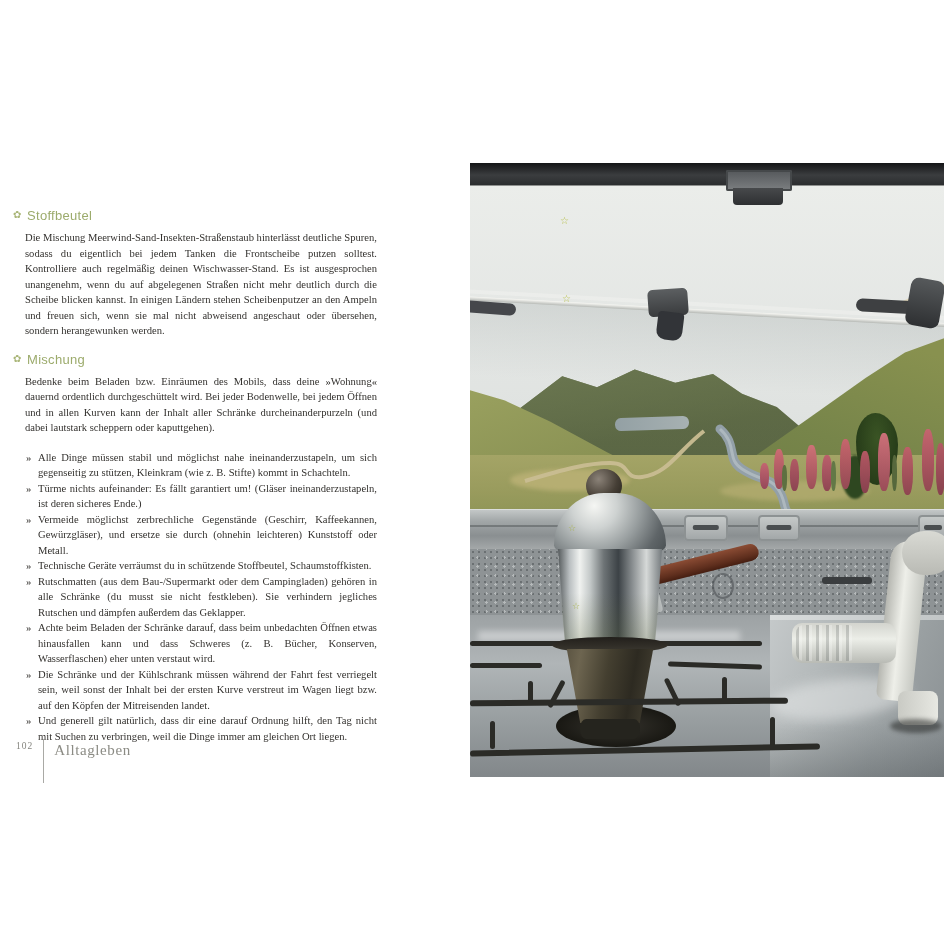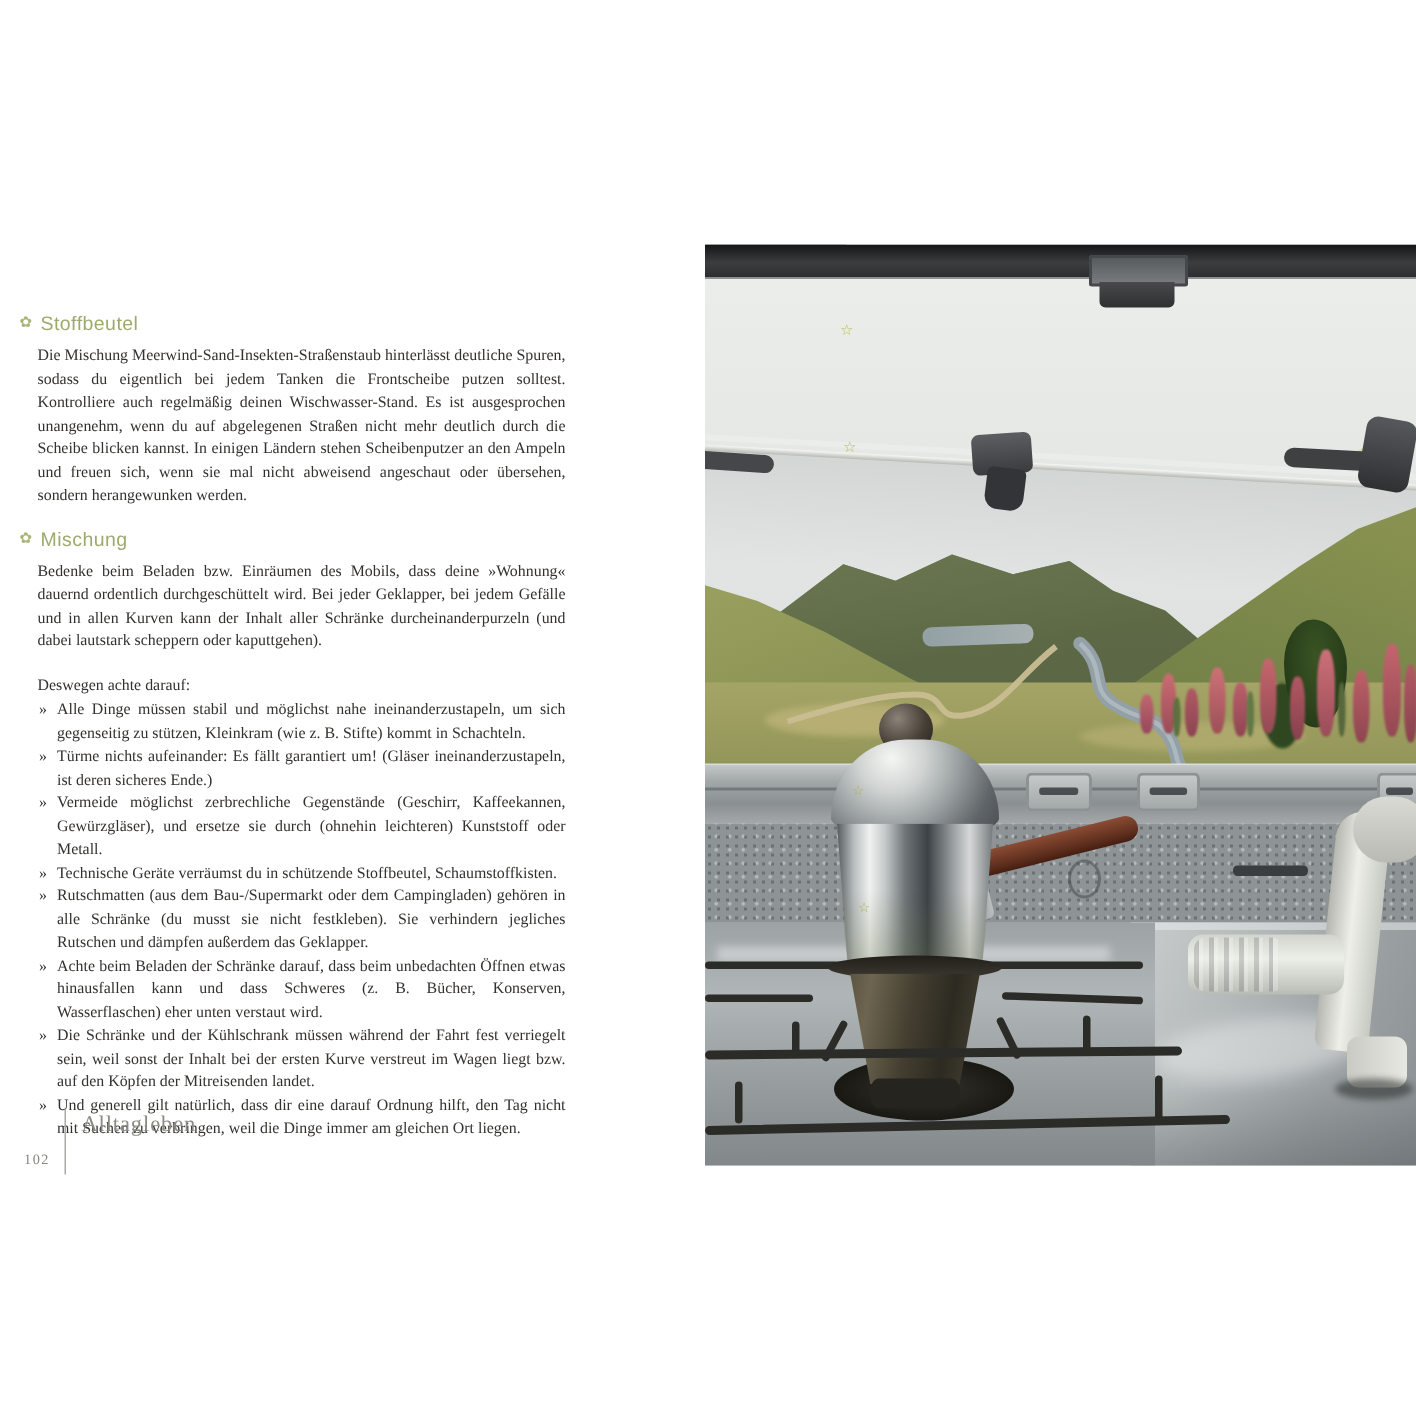--- a/index.html
+++ b/index.html
@@ -24,21 +24,21 @@
   .bullets { list-style:none; }
   .bullets li {
     position:relative; padding-left:13px;
     font-size:10.6px; line-height:15.5px; text-align:justify;
   }
   .mk { position:absolute; left:1px; top:0; }
   .sec-block { margin-bottom:13px; }
 
   
   .page-footer { position:absolute; left:16px; top:739px; display:flex; align-items:flex-start; color:#85857f; }
-  .pg-num { font-size:9.5px; letter-spacing:1px; padding-top:2px;margin-top:28px; }
+  .pg-num { font-size:9.5px; letter-spacing:1px; padding-top:2px; }
   .pg-rule { width:1px; height:44px; background:#a9a9a5; margin:0 10px; }
   .pg-chapter { font-size:15px; letter-spacing:.6px; padding-top:3px; color:#8b8b84; }
 
   
   .photo { position:absolute; left:470px; top:163px; width:474px; height:614px; overflow:hidden; background:#d8dbd9; }
   .photo > div, .photo > span, .photo > svg { position:absolute; }
 
   .sky { inset:0; background:linear-gradient(180deg,#eceeeb 0%,#e0e3e1 40%,#cfd4d3 78%,#c8cecd 100%); }
   .pane-shade { left:-12px; width:520px; top:134px; height:120px;
     background:linear-gradient(180deg,rgba(140,150,150,.22),rgba(140,150,150,0) 65%);
@@ -193,22 +193,21 @@
         <span>Stoffbeutel</span>
       </h2>
       <p class="body-par">Die Mischung Meerwind-Sand-Insekten-Straßenstaub hinterlässt deutliche Spuren, sodass du eigentlich bei jedem Tanken die Frontscheibe putzen solltest. Kontrolliere auch regelmäßig deinen Wischwasser-Stand. Es ist ausgesprochen unangenehm, wenn du auf abgelegenen Straßen nicht mehr deutlich durch die Scheibe blicken kannst. In einigen Ländern stehen Scheibenputzer an den Ampeln und freuen sich, wenn sie mal nicht abweisend angeschaut oder übersehen, sondern herangewunken werden.</p>
     </section>
 
     <section>
       <h2 class="sec-head">
         <span class="sec-icon">✿</span>
         <span>Mischung</span>
       </h2>
-      <p class="body-par tall-gap">Bedenke beim Beladen bzw. Einräumen des Mobils, dass deine »Wohnung« dauernd ordentlich durchgeschüttelt wird. Bei jeder Geklapper, bei jedem Gefälle und in allen Kurven kann der Inhalt aller Schränke durcheinanderpurzeln (und dabei lautstark scheppern oder kaputtgehen).</p>
-      <p class="intro-par">Deswegen achte darauf:</p>
+      <p class="body-par tall-gap">Bedenke beim Beladen bzw. Einräumen des Mobils, dass deine »Wohnung« dauernd ordentlich durchgeschüttelt wird. Bei jeder Bodenwelle, bei jedem Öffnen und in allen Kurven kann der Inhalt aller Schränke durcheinanderpurzeln (und dabei lautstark scheppern oder kaputtgehen).</p>
       <ul class="bullets">
         <li><span class="mk">»</span><span>Alle Dinge müssen stabil und möglichst nahe ineinanderzustapeln, um sich gegenseitig zu stützen, Kleinkram (wie z. B. Stifte) kommt in Schachteln.</span></li>
         <li><span class="mk">»</span><span>Türme nichts aufeinander: Es fällt garantiert um! (Gläser ineinanderzustapeln, ist deren sicheres Ende.)</span></li>
         <li><span class="mk">»</span><span>Vermeide möglichst zerbrechliche Gegenstände (Geschirr, Kaffeekannen, Gewürzgläser), und ersetze sie durch (ohnehin leichteren) Kunststoff oder Metall.</span></li>
         <li><span class="mk">»</span><span>Technische Geräte verräumst du in schützende Stoffbeutel, Schaumstoffkisten.</span></li>
         <li><span class="mk">»</span><span>Rutschmatten (aus dem Bau-/Supermarkt oder dem Campingladen) gehören in alle Schränke (du musst sie nicht festkleben). Sie verhindern jegliches Rutschen und dämpfen außerdem das Geklapper.</span></li>
         <li><span class="mk">»</span><span>Achte beim Beladen der Schränke darauf, dass beim unbedachten Öffnen etwas hinausfallen kann und dass Schweres (z. B. Bücher, Konserven, Wasserflaschen) eher unten verstaut wird.</span></li>
         <li><span class="mk">»</span><span>Die Schränke und der Kühlschrank müssen während der Fahrt fest verriegelt sein, weil sonst der Inhalt bei der ersten Kurve verstreut im Wagen liegt bzw. auf den Köpfen der Mitreisenden landet.</span></li>
         <li><span class="mk">»</span><span>Und generell gilt natürlich, dass dir eine darauf Ordnung hilft, den Tag nicht mit Suchen zu verbringen, weil die Dinge immer am gleichen Ort liegen.</span></li>
       </ul>

